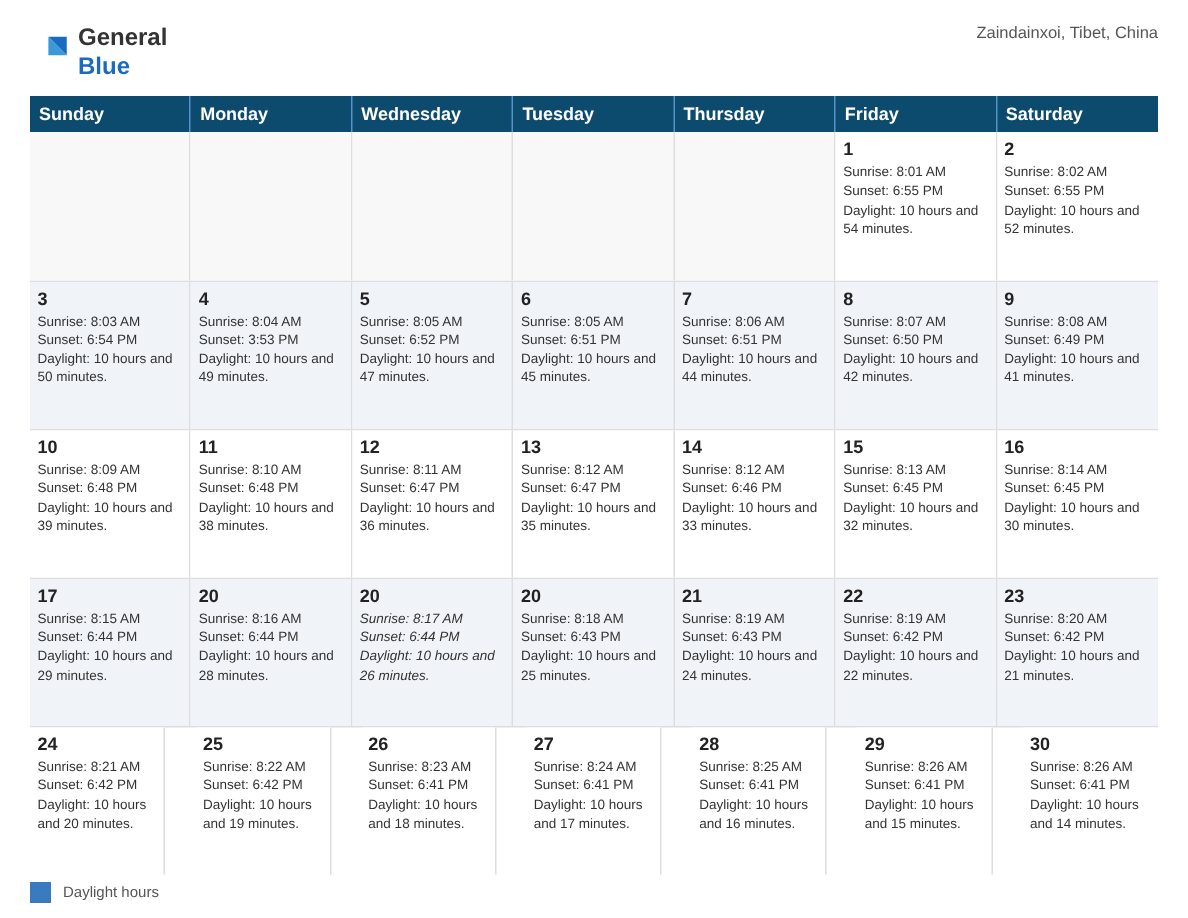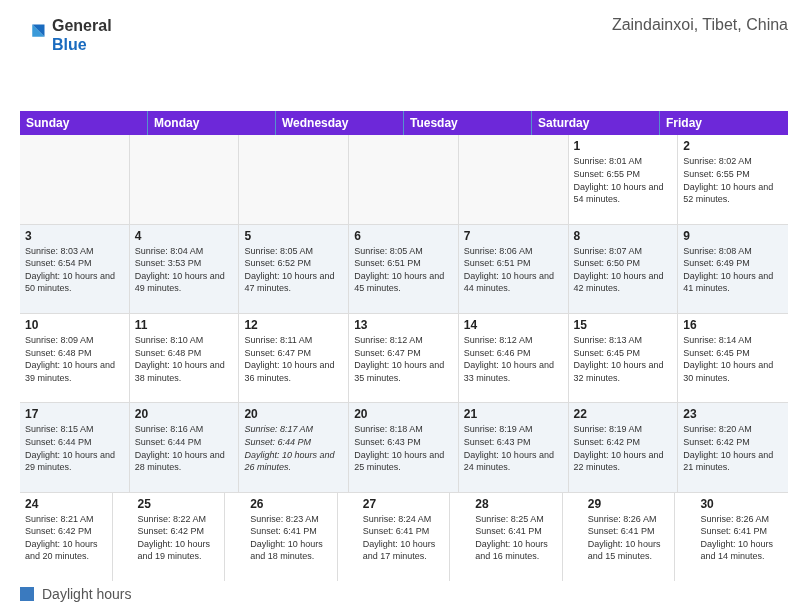--- a/index.html
+++ b/index.html
@@ -6,21 +6,21 @@
     body {
       font-family: Arial, sans-serif;
       background: #fff;
       width: 792px;
       height: 612px;
       overflow: hidden;
     }
     .page {
       width: 792px;
       height: 612px;
-      padding: 16px 4px 10px 20px;
+      padding: 16px 20px 10px 20px;
       display: flex;
       flex-direction: column;
     }
     .header {
       display: flex;
       justify-content: space-between;
       align-items: flex-start;
       margin-bottom: 10px;
     }
     .logo {
@@ -42,33 +42,32 @@
     .title-block {
       text-align: right;
     }
     .month-title {
       font-size: 32px;
       font-weight: bold;
       color: #333;
       line-height: 1.1;
     }
     .location {
-      font-size: 16px;
+      font-size: 11px;
       color: #555;
     }
     .calendar {
       flex: 1;
       display: flex;
       flex-direction: column;
     }
     .cal-header {
       display: grid;
-      grid-template-columns: repeat(6, 1fr);
-      background: #6d28d9;
-      margin-top: 47px;
+      grid-template-columns: repeat(7, 1fr);
+      background: #0c4a6e;
     }
     .cal-header-cell {
       color: #fff;
       font-size: 12px;
       font-weight: bold;
       padding: 5px 6px;
       text-align: left;
       border-right: 1px solid #5592cc;
     }
     .cal-header-cell:last-child { border-right: none; }
@@ -106,21 +105,21 @@
       font-size: 9px;
       color: #333;
       line-height: 1.4;
     }
     .footer {
       display: flex;
       align-items: center;
       justify-content: flex-start;
       padding-top: 5px;
       gap: 8px;
-      font-size: 14px;
+      font-size: 10px;
       color: #555;
     }
     .legend-box {
       width: 14px;
       height: 14px;
       background: #3a7abf;
       display: inline-block;
     }
   </style>
 </head>
@@ -142,22 +141,23 @@
       <div class="location">Zaindainxoi, Tibet, China</div>
     </div>
   </div>
 
   <div class="calendar">
     <div class="cal-header">
     <div class="cal-header-cell">Sunday</div>
         <div class="cal-header-cell">Monday</div>
         <div class="cal-header-cell">Wednesday</div>
         <div class="cal-header-cell">Tuesday</div>
+        <div class="cal-header-cell">Thursday</div>
+        <div class="cal-header-cell">Friday</div>
         <div class="cal-header-cell">Saturday</div>
-        <div class="cal-header-cell">Friday</div>
       </div>
     <div class="cal-body">
     <div class="cal-row">
           <div class="cal-cell empty"></div>
           <div class="cal-cell empty"></div>
           <div class="cal-cell empty"></div>
           <div class="cal-cell empty"></div>
           <div class="cal-cell empty"></div>
           <div class="cal-cell">
             <div class="day-num">1</div>

